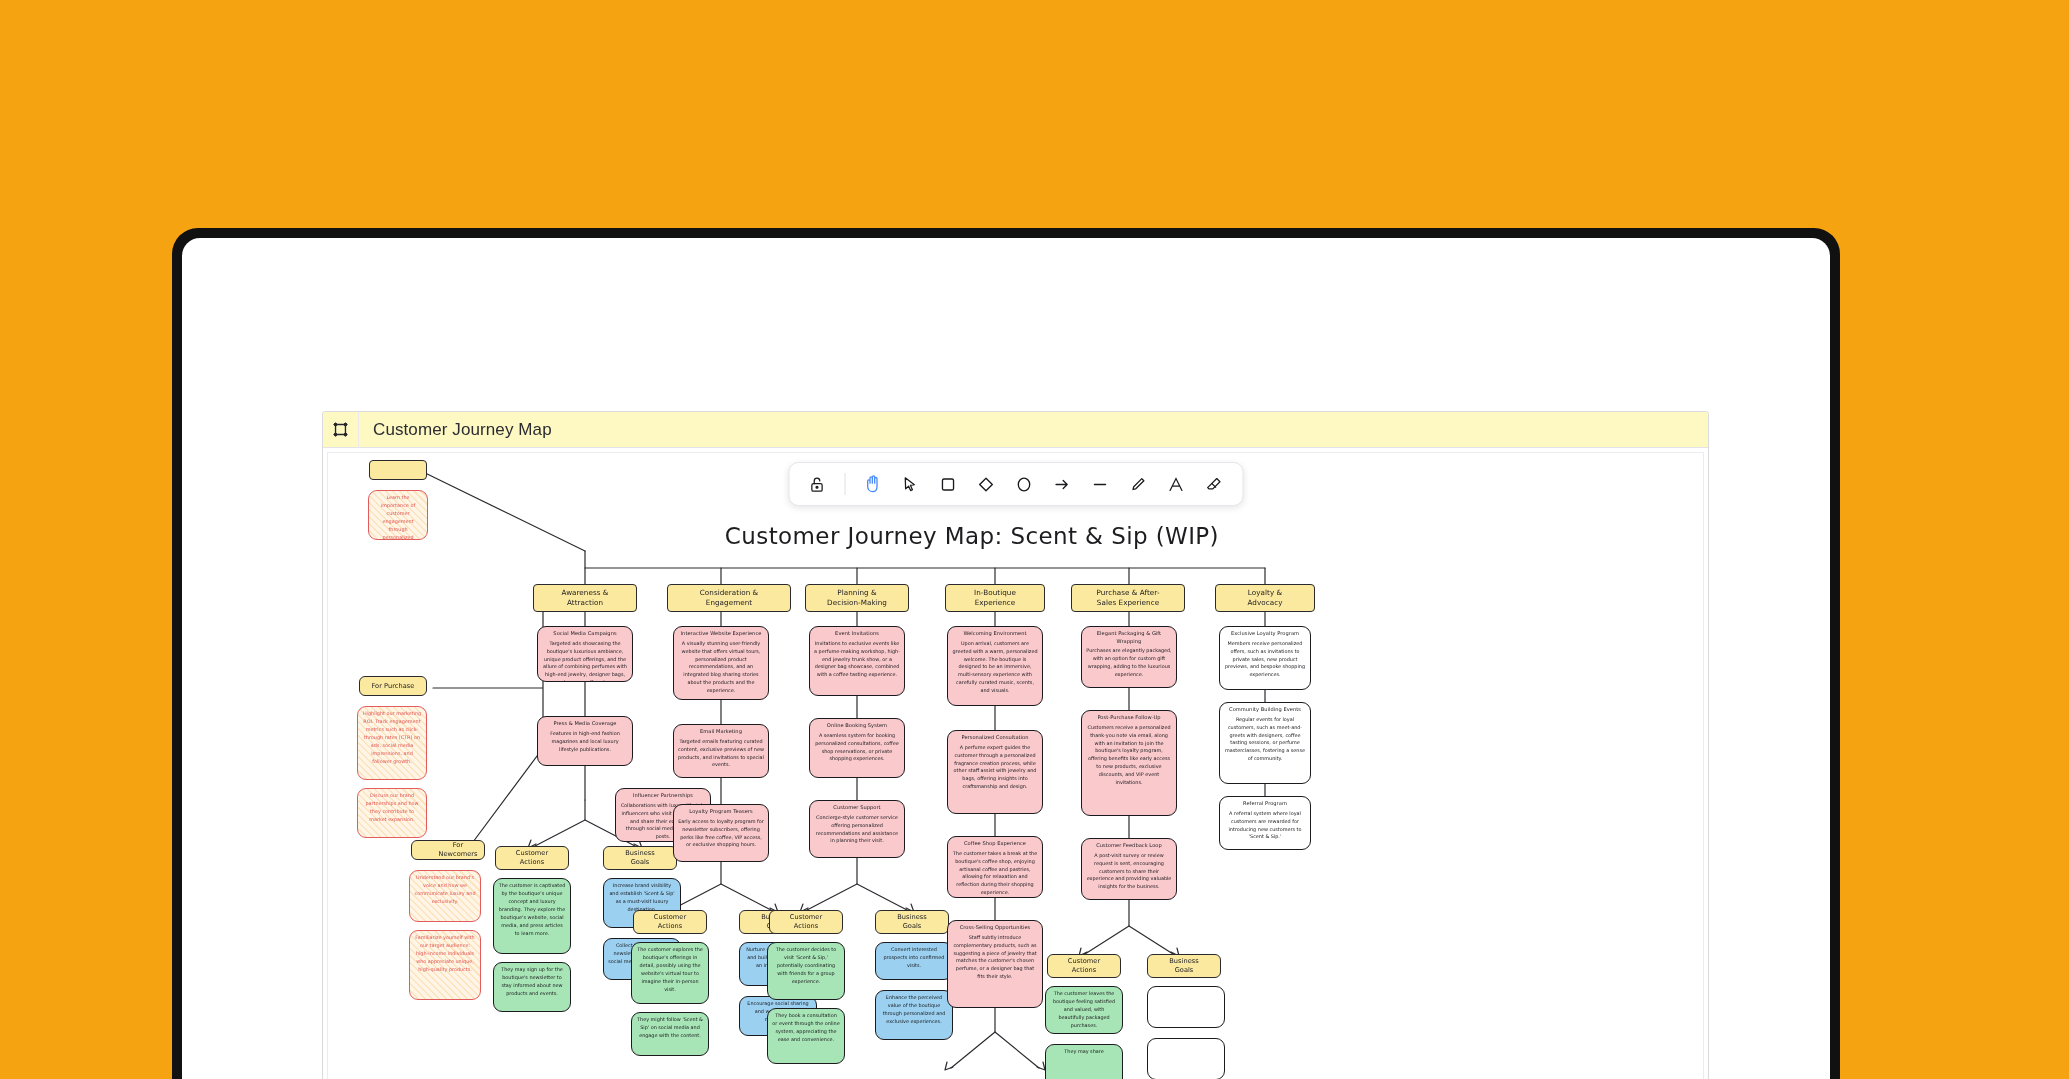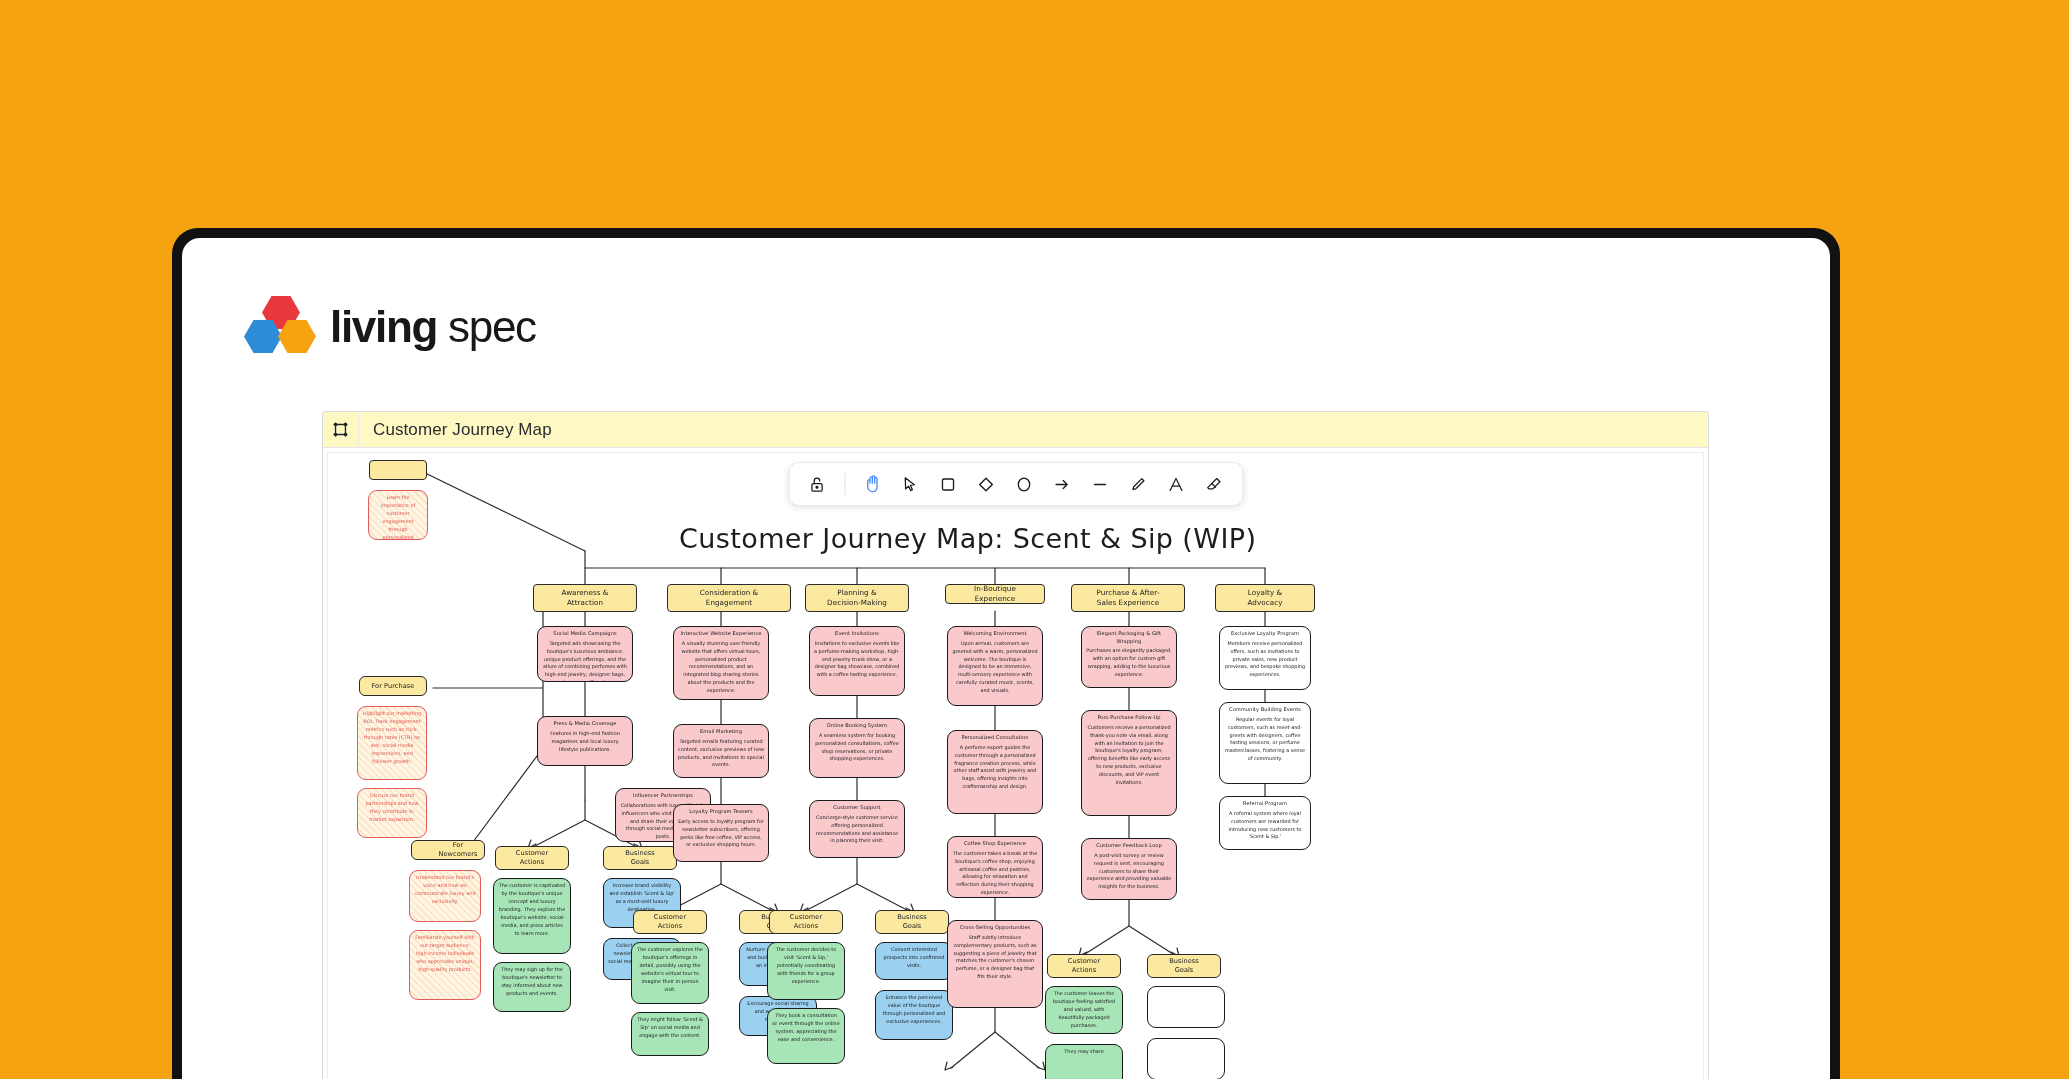--- a/index.html
+++ b/index.html
@@ -136,21 +136,21 @@
     width: 100%; height: 100%;
   }
   #edges { position: absolute; left:0; top:0; width: 100%; height: 100%; }
 
   #map-title {
     position: absolute;
     left: 356px; top: 75px;
     width: 540px;
     text-align: right;
     font-family: "DejaVu Sans", sans-serif;
-    font-size: 27px;
+    font-size: 23px;
     color: #1d1d20;
     letter-spacing: 0.4px;
     white-space: nowrap;
   }
 
   .node {
     position: absolute;
     border: 1.4px solid #1b1b1f;
     border-radius: 9px;
     font-family: "DejaVu Sans", sans-serif;
@@ -201,40 +201,20 @@
   }
   .red-note .n-body, .red-note .n-title { color: #E2534F; }
   .empty-node { background: #ffffff; }
 </style>
 </head>
 <body>
 
 <div id="laptop-frame">
   <div id="laptop-screen">
 
-    <div id="brand-header">
-      <div id="brand-logo-mark">
-        <span class="hex hex-red">
-          <svg viewBox="0 0 100 87">
-              <polygon points="25,0 75,0 100,43.5 75,87 25,87 0,43.5" fill="#E8383D"></polygon>
-            </svg>
-        </span>
-        <span class="hex hex-blue">
-          <svg viewBox="0 0 100 87">
-              <polygon points="25,0 75,0 100,43.5 75,87 25,87 0,43.5" fill="#2C8CD6"></polygon>
-            </svg>
-        </span>
-        <span class="hex hex-amber">
-          <svg viewBox="0 0 100 87">
-              <polygon points="25,0 75,0 100,43.5 75,87 25,87 0,43.5" fill="#F5A311"></polygon>
-            </svg>
-        </span>
-      </div>
-      <div id="brand-wordmark"><span class="bold">living</span> <span class="light">spec</span></div>
-    </div>
 
     <div id="editor-window">
 
       <div id="editor-titlebar">
         <div id="titlebar-icon-cell">
           <svg width="17" height="17" viewBox="0 0 24 24" fill="none" stroke="#25252b" stroke-width="1.9" stroke-linecap="round">
             <path d="M5 3v18M19 3v18M3 5h18M3 19h18"></path>
             <circle cx="5" cy="5" r="1.6" fill="#25252b"></circle>
               <circle cx="19" cy="5" r="1.6" fill="#25252b"></circle>
             <circle cx="5" cy="19" r="1.6" fill="#25252b"></circle>
@@ -388,21 +368,21 @@
 Attraction</span>
           </div>
           <div class="node stage-node" style="left:344px; top:136px; width:124px; height:28px;">
             <span class="n-title" style="white-space:pre-line">Consideration &amp;
 Engagement</span>
           </div>
           <div class="node stage-node" style="left:482px; top:136px; width:104px; height:28px;">
             <span class="n-title" style="white-space:pre-line">Planning &amp;
 Decision-Making</span>
           </div>
-          <div class="node stage-node" style="left:622px; top:136px; width:100px; height:20px;">
+          <div class="node stage-node" style="left:622px; top:136px; width:100px; height:28px;">
             <span class="n-title" style="white-space:pre-line">In-Boutique
 Experience</span>
           </div>
           <div class="node stage-node" style="left:748px; top:136px; width:114px; height:28px;">
             <span class="n-title" style="white-space:pre-line">Purchase &amp; After-
 Sales Experience</span>
           </div>
           <div class="node stage-node" style="left:892px; top:136px; width:100px; height:28px;">
             <span class="n-title" style="white-space:pre-line">Loyalty &amp;
 Advocacy</span>

